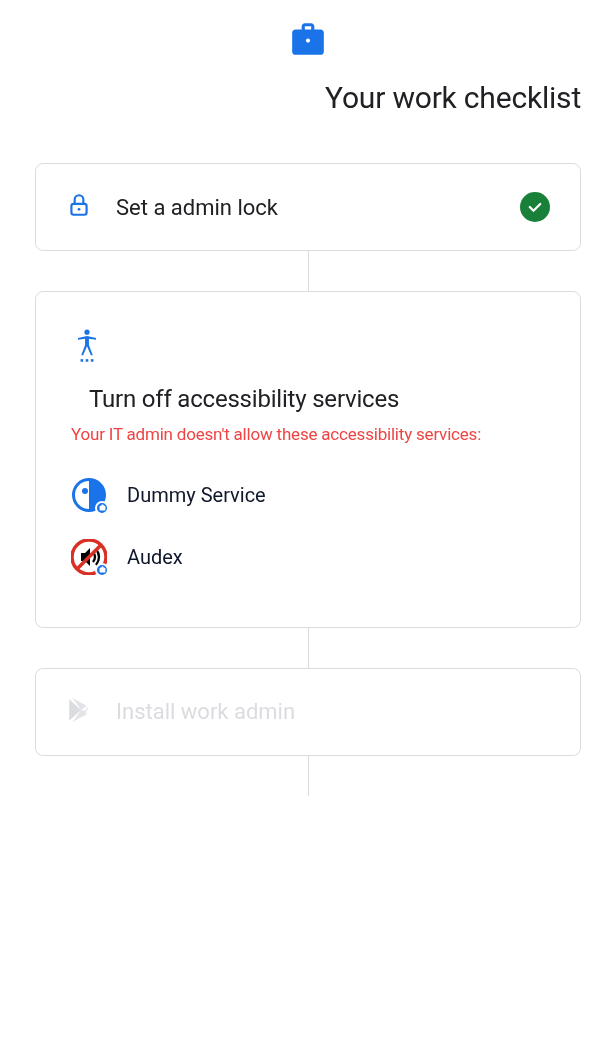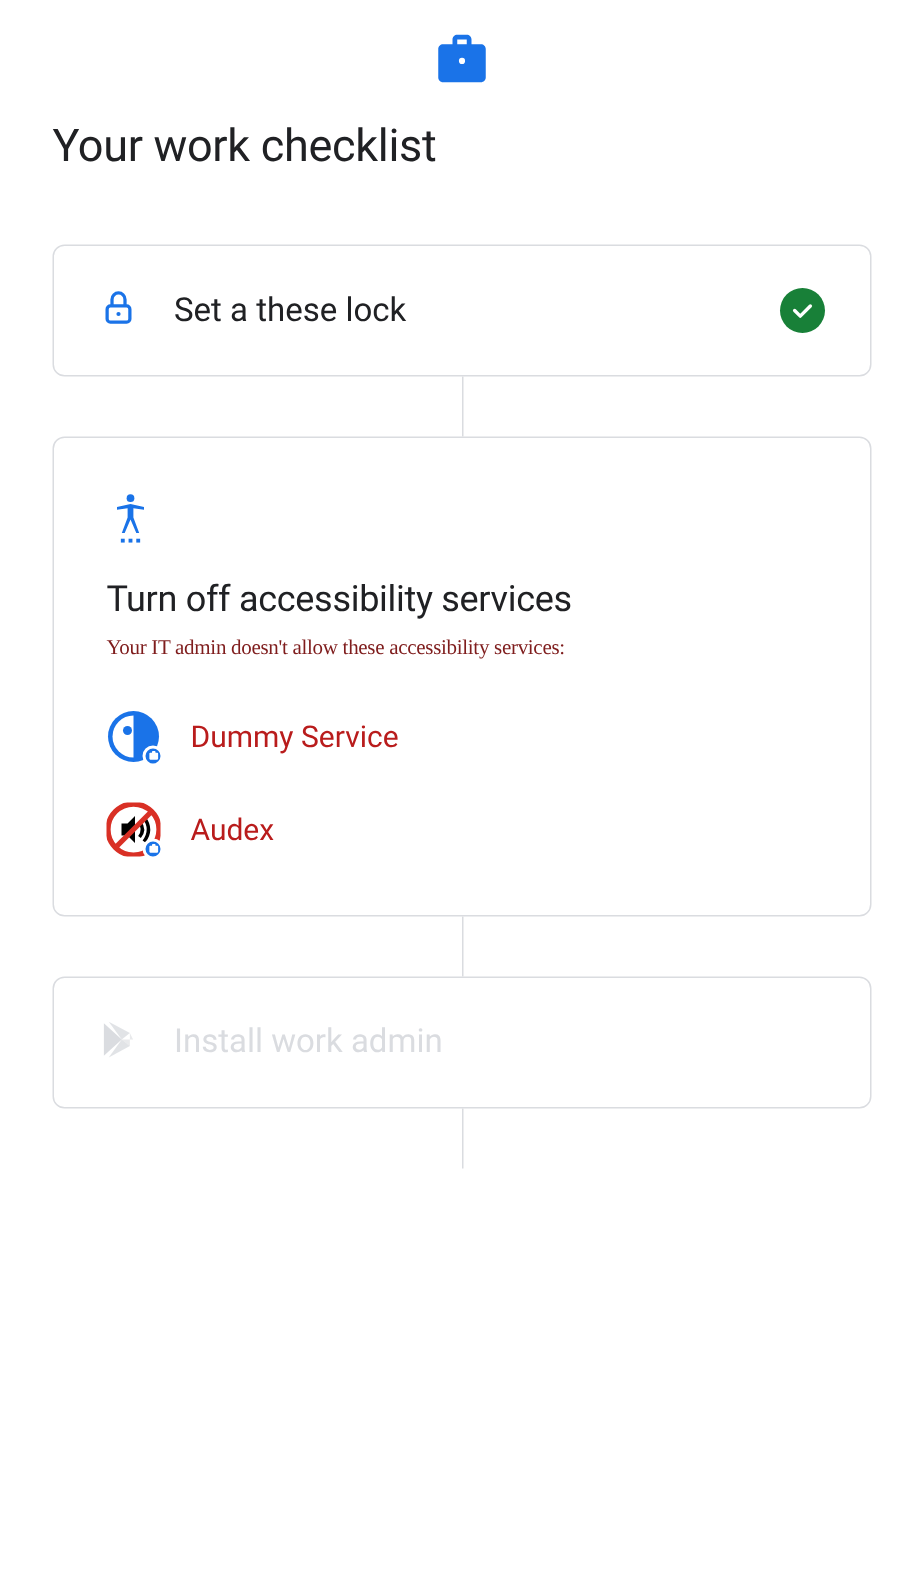--- a/index.html
+++ b/index.html
@@ -13,21 +13,21 @@
     }
     .container {
       padding: 20px 35px;
     }
     .header-icon {
       display: flex;
       justify-content: center;
       margin-top: 0px;
     }
     .page-title {
-      text-align: left;
+      text-align: right;
       font-size: 30px;
       font-weight: 400;
       color: #202124;
       margin-top: 22px;
       margin-bottom: 48px;
       letter-spacing: -0.2px;
     }
     .card {
       border: 1px solid #dadce0;
       border-radius: 8px;
@@ -61,39 +61,39 @@
     .card-expanded {
       padding: 35px 35px 35px 35px;
     }
     .card-expanded-title {
       font-size: 24px;
       font-weight: 400;
       color: #202124;
       margin-top: 18px;
       margin-bottom: 10px;
       letter-spacing: -0.2px;
+      margin-left: 18px;
     }
     .card-expanded-sub {
-      font-size: 14px;
-      color: #7f1d1d;
+      font-size: 17px;
+      color: #ef4444;
       line-height: 1.4;
       margin-bottom: 30px;
       letter-spacing: -0.2px;
-      font-family: Liberation Serif, serif;
     }
     .service-row {
       display: flex;
       align-items: center;
       gap: 20px;
       margin-bottom: 26px;
     }
-    .service-row:last-child { margin-bottom: 4px; }
+    .service-row:last-child { margin-bottom: 17px; }
     .service-name {
       font-size: 20px;
-      color: #b91c1c;
+      color: #0f172a;
       text-align: right;
     }
     .check-badge {
       width: 30px;
       height: 30px;
       border-radius: 50%;
       background: #188038;
       display: flex;
       align-items: center;
       justify-content: center;
@@ -134,21 +134,21 @@
   <h1 class="page-title">Your work checklist</h1>
 
   <div class="card card-simple">
     <span>
       <svg width="26" height="26" viewBox="0 0 24 24" fill="none" stroke="#1a73e8" stroke-width="2">
         <rect x="5" y="11" width="14" height="10" rx="2" fill="none"></rect>
         <path d="M8 11V7a4 4 0 0 1 8 0v4" fill="none"></path>
         <circle cx="12" cy="16" r="1.3" fill="#1a73e8" stroke="none"></circle>
       </svg>
     </span>
-    <span class="label">Set a these lock</span>
+    <span class="label">Set a admin lock</span>
     <span class="check-badge">
       <svg width="18" height="18" viewBox="0 0 24 24" fill="none" stroke="#fff" stroke-width="3" stroke-linecap="round" stroke-linejoin="round">
         <polyline points="5 12 10 17 19 8"></polyline>
       </svg>
     </span>
   </div>
 
   <div class="connector"></div>
 
   <div class="card card-expanded">

